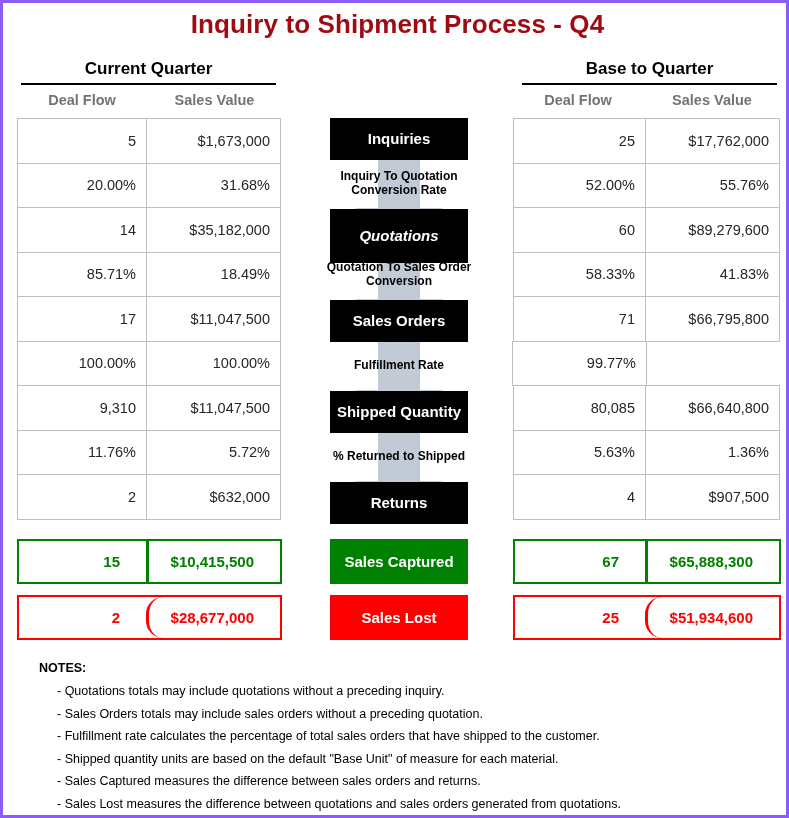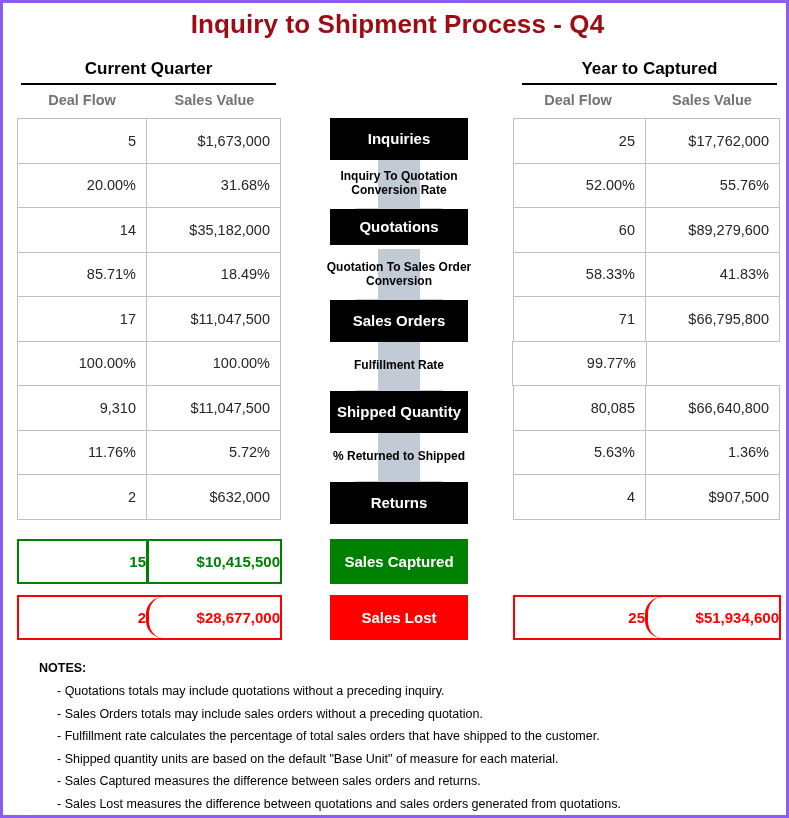--- a/index.html
+++ b/index.html
@@ -96,21 +96,21 @@
     position: absolute;
     display: flex;
     height: 45px;
     box-sizing: border-box;
   }
   .sum-cell {
     box-sizing: border-box;
     display: flex;
     align-items: center;
     justify-content: flex-end;
-    padding-right: 0;
+    padding-right: 26px;
     font-size: 15px;
     font-weight: bold;
   }
   .sum-row.captured { border: 2px solid #008000; }
   .sum-row.captured .sum-cell { color: #008000; }
   .sum-row.captured .sum-cell.c2 { border-left: 3px solid #008000; }
   .sum-row.lost { border: 2px solid #ff0000; }
   .sum-row.lost .sum-cell { color: #ff0000; }
   .sum-row.lost .sum-cell.c2 { border-left: 3px solid #ff0000; border-radius: 17px; }
 
@@ -228,21 +228,21 @@
 <div id="page">
 
   <div id="title">Inquiry to Shipment Process - Q4</div>
 
   <div class="side-header" id="header-left">Current Quarter</div>
   <div class="colhead-row" id="colhead-left">
     <div class="colhead-cell narrow">Deal Flow</div>
     <div class="colhead-cell">Sales Value</div>
   </div>
 
-  <div class="side-header" id="header-right">Year to Captured</div>
+  <div class="side-header" id="header-right">Base to Quarter</div>
   <div class="colhead-row" id="colhead-right">
     <div class="colhead-cell narrow">Deal Flow</div>
     <div class="colhead-cell">Sales Value</div>
   </div>
 
   <div class="side-table" id="table-left">
     <div class="drow">
       <div class="dcell c1">5</div>
       <div class="dcell c2">$1,673,000</div>
     </div>
@@ -320,20 +320,24 @@
 
   <div class="sum-row captured" id="sum-left-captured">
     <div class="sum-cell c1">15</div>
     <div class="sum-cell c2">$10,415,500</div>
   </div>
   <div class="sum-row lost" id="sum-left-lost">
     <div class="sum-cell c1">2</div>
     <div class="sum-cell c2">$28,677,000</div>
   </div>
 
+  <div class="sum-row captured" id="sum-right-captured">
+    <div class="sum-cell c1">67</div>
+    <div class="sum-cell c2">$65,888,300</div>
+  </div>
   <div class="sum-row lost" id="sum-right-lost">
     <div class="sum-cell c1">25</div>
     <div class="sum-cell c2">$51,934,600</div>
   </div>
 
   <div id="flow">
 
     <div class="arrow" style="top:40px;height:66px;">
       <div class="shaft" style="height:50px;"></div>
       <div class="head" style="top:50px;"></div>
@@ -350,21 +354,21 @@
     </div>
 
     <div class="arrow" style="top:313px;height:66px;">
       <div class="shaft" style="height:50px;"></div>
       <div class="head" style="top:50px;"></div>
     </div>
 
     <div class="stage" style="top:0px;height:42px;">Inquiries</div>
     <div class="metric" style="top:44px;height:44px;">Inquiry To Quotation Conversion Rate</div>
 
-    <div class="stage" style="top:91px;height:36px;">Quotations</div>
+    <div class="stage" style="top:91px;height:54px;font-style:italic;">Quotations</div>
     <div class="metric" style="top:135px;height:44px;">Quotation To Sales Order Conversion</div>
 
     <div class="stage" style="top:182px;height:42px;">Sales Orders</div>
     <div class="metric" style="top:226px;height:44px;">Fulfillment Rate</div>
 
     <div class="stage" style="top:273px;height:42px;">Shipped Quantity</div>
     <div class="metric" style="top:317px;height:44px;">% Returned to Shipped</div>
 
     <div class="stage" style="top:364px;height:42px;">Returns</div>
 

